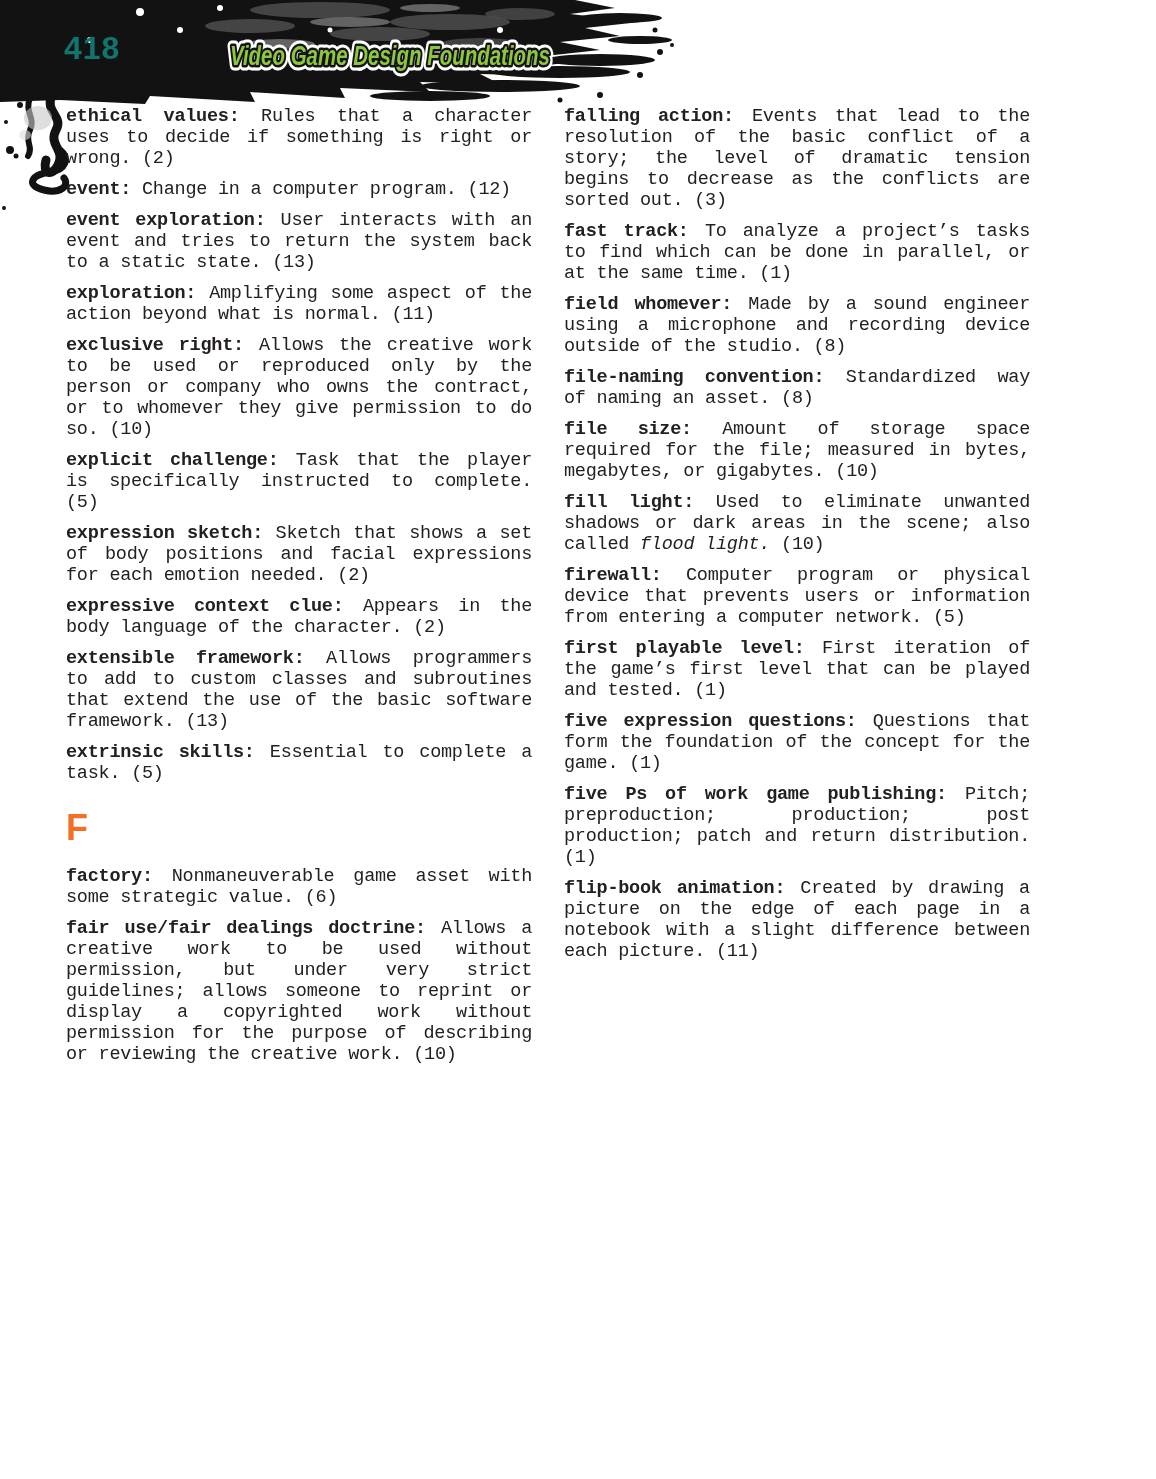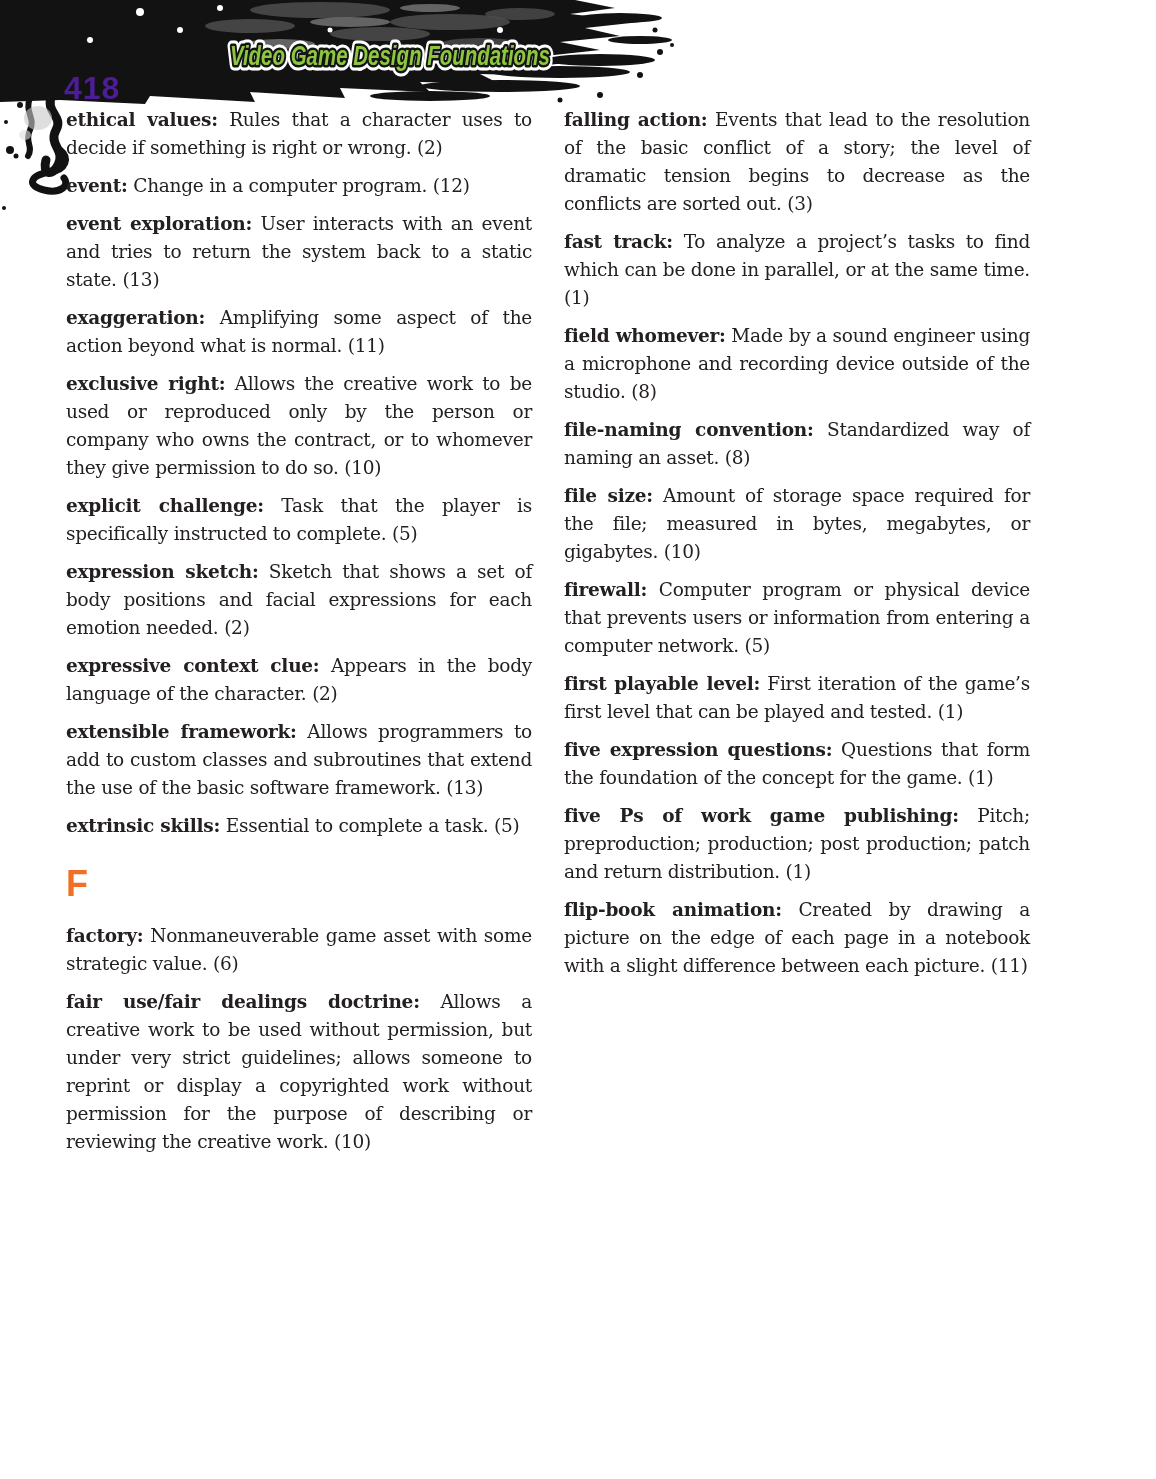--- a/index.html
+++ b/index.html
@@ -4,30 +4,30 @@
 <style>
   html,body{margin:0;padding:0;background:#ffffff;}
   body{width:1156px;height:1479px;overflow:hidden;position:relative;
        font-family:"DejaVu Serif","Liberation Serif",serif;color:#242021;}
   .page{position:absolute;inset:0;background:#ffffff;}
 
   
   .header-band{position:absolute;top:0;left:0;width:1156px;height:300px;pointer-events:none;}
   .page-number{position:absolute;left:64px;top:30px;
        font-family:"Liberation Sans",sans-serif;font-weight:bold;font-style:normal;
-       font-size:32px;color:#4c1d95;letter-spacing:1px;z-index:5;margin-top:40px;}
+       font-size:32px;color:#0f766e;letter-spacing:1px;z-index:5;}
   .logo-wrap{position:absolute;left:222px;top:33px;width:336px;height:46px;z-index:5;}
   .logo-wrap text{font-family:"Liberation Sans",sans-serif;font-weight:bold;font-style:italic;
        font-size:27px;}
 
   
   .content{position:absolute;top:106px;left:66px;width:964px;display:flex;gap:32px;}
   .col{width:466px;flex:0 0 466px;}
-  .entry{margin:0 0 10px 0;font-size:18.5px;line-height:28px;letter-spacing:-0.25px;
-         text-align:justify;}
+  .entry{margin:0 0 10px 0;font-size:18.5px;line-height:21px;letter-spacing:-0.25px;
+         text-align:justify;font-family:Liberation Mono, monospace;}
   .term{font-weight:bold;}
   .seg.it{font-style:italic;}
   .section-heading{font-family:"Liberation Sans",sans-serif;font-weight:bold;
          font-size:36px;line-height:36px;color:#f26f26;margin:26px 0 20px 0;}
 </style>
 </head>
 <body>
 
 <div class="page">
 
@@ -91,37 +91,38 @@
     <text x="168" y="32" text-anchor="middle" textLength="320" lengthAdjust="spacingAndGlyphs" fill="none" stroke="#ffffff" stroke-width="11" stroke-linejoin="round">Video Game Design Foundations</text>
     <text x="168" y="32" text-anchor="middle" textLength="320" lengthAdjust="spacingAndGlyphs" fill="none" stroke="#141414" stroke-width="5" stroke-linejoin="round">Video Game Design Foundations</text>
     <text x="168" y="32" text-anchor="middle" textLength="320" lengthAdjust="spacingAndGlyphs" fill="#8dc63f">Video Game Design Foundations</text>
   </svg>
 
   <div class="content">
     <div class="col" id="col-left">
         <p class="entry"><b class="term">ethical values:</b> <span class="seg">Rules that a character uses to decide if something is right or wrong.</span> <span class="ref">(2)</span></p>
         <p class="entry"><b class="term">event:</b> <span class="seg">Change in a computer program.</span> <span class="ref">(12)</span></p>
         <p class="entry"><b class="term">event exploration:</b> <span class="seg">User interacts with an event and tries to return the system back to a static state.</span> <span class="ref">(13)</span></p>
-        <p class="entry"><b class="term">exaggeration:</b> <span class="seg">Amplifying some aspect of the action beyond what is normal.</span> <span class="ref">(11)</span></p>
+        <p class="entry"><b class="term">exploration:</b> <span class="seg">Amplifying some aspect of the action beyond what is normal.</span> <span class="ref">(11)</span></p>
         <p class="entry"><b class="term">exclusive right:</b> <span class="seg">Allows the creative work to be used or reproduced only by the person or company who owns the contract, or to whomever they give permission to do so.</span> <span class="ref">(10)</span></p>
         <p class="entry"><b class="term">explicit challenge:</b> <span class="seg">Task that the player is specifically instructed to complete.</span> <span class="ref">(5)</span></p>
         <p class="entry"><b class="term">expression sketch:</b> <span class="seg">Sketch that shows a set of body positions and facial expressions for each emotion needed.</span> <span class="ref">(2)</span></p>
         <p class="entry"><b class="term">expressive context clue:</b> <span class="seg">Appears in the body language of the character.</span> <span class="ref">(2)</span></p>
         <p class="entry"><b class="term">extensible framework:</b> <span class="seg">Allows programmers to add to custom classes and subroutines that extend the use of the basic software framework.</span> <span class="ref">(13)</span></p>
         <p class="entry"><b class="term">extrinsic skills:</b> <span class="seg">Essential to complete a task.</span> <span class="ref">(5)</span></p>
         <h2 class="section-heading" style="color: rgb(242, 111, 38);">F</h2>
         <p class="entry"><b class="term">factory:</b> <span class="seg">Nonmaneuverable game asset with some strategic value.</span> <span class="ref">(6)</span></p>
         <p class="entry"><b class="term">fair use/fair dealings doctrine:</b> <span class="seg">Allows a creative work to be used without permission, but under very strict guidelines; allows someone to reprint or display a copyrighted work without permission for the purpose of describing or reviewing the creative work.</span> <span class="ref">(10)</span></p>
       </div>
     <div class="col" id="col-right">
         <p class="entry"><b class="term">falling action:</b> <span class="seg">Events that lead to the resolution of the basic conflict of a story; the level of dramatic tension begins to decrease as the conflicts are sorted out.</span> <span class="ref">(3)</span></p>
         <p class="entry"><b class="term">fast track:</b> <span class="seg">To analyze a project’s tasks to find which can be done in parallel, or at the same time.</span> <span class="ref">(1)</span></p>
         <p class="entry"><b class="term">field whomever:</b> <span class="seg">Made by a sound engineer using a microphone and recording device outside of the studio.</span> <span class="ref">(8)</span></p>
         <p class="entry"><b class="term">file-naming convention:</b> <span class="seg">Standardized way of naming an asset.</span> <span class="ref">(8)</span></p>
         <p class="entry"><b class="term">file size:</b> <span class="seg">Amount of storage space required for the file; measured in bytes, megabytes, or gigabytes.</span> <span class="ref">(10)</span></p>
+        <p class="entry"><b class="term">fill light:</b> <span class="seg">Used to eliminate unwanted shadows or dark areas in the scene; also called </span><span class="seg it">flood light.</span> <span class="ref">(10)</span></p>
         <p class="entry"><b class="term">firewall:</b> <span class="seg">Computer program or physical device that prevents users or information from entering a computer network.</span> <span class="ref">(5)</span></p>
         <p class="entry"><b class="term">first playable level:</b> <span class="seg">First iteration of the game’s first level that can be played and tested.</span> <span class="ref">(1)</span></p>
         <p class="entry"><b class="term">five expression questions:</b> <span class="seg">Questions that form the foundation of the concept for the game.</span> <span class="ref">(1)</span></p>
         <p class="entry"><b class="term">five Ps of work game publishing:</b> <span class="seg">Pitch; preproduction; production; post production; patch and return distribution.</span> <span class="ref">(1)</span></p>
         <p class="entry"><b class="term">flip-book animation:</b> <span class="seg">Created by drawing a picture on the edge of each page in a notebook with a slight difference between each picture.</span> <span class="ref">(11)</span></p>
       </div>
   </div>
 
 </div>
 

